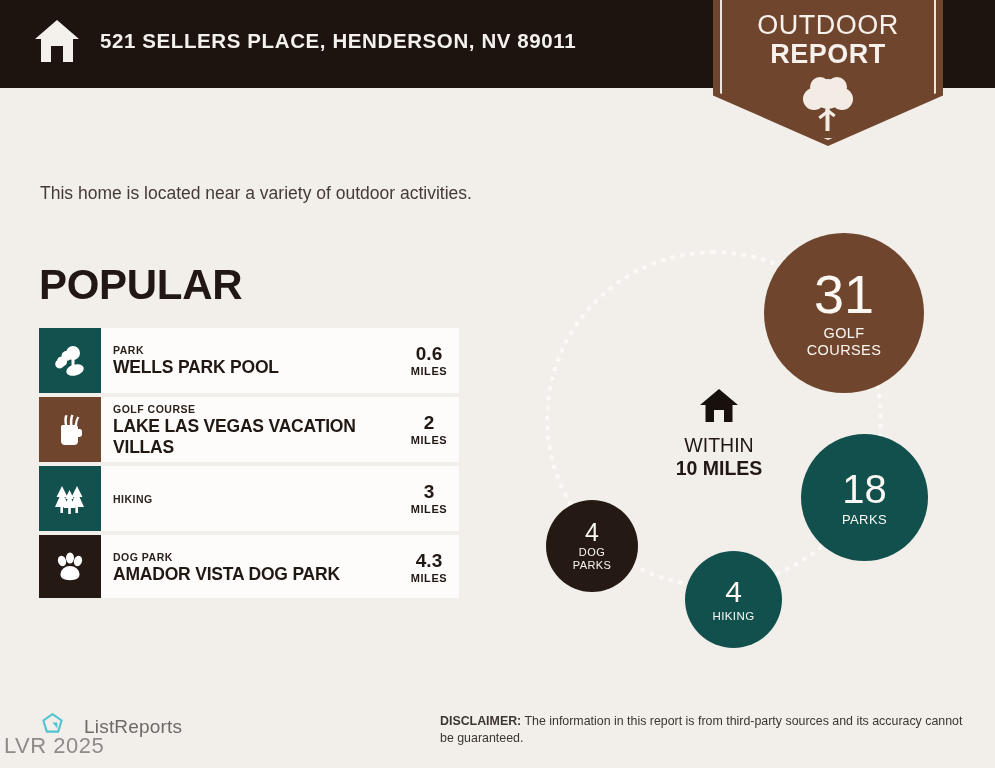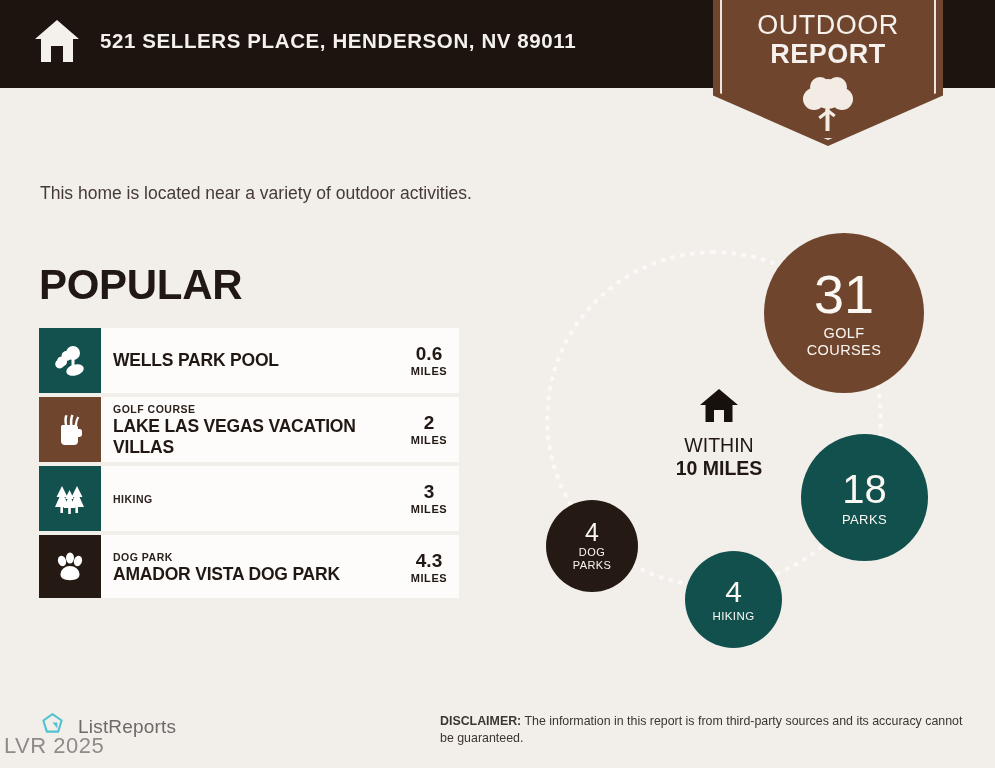--- a/index.html
+++ b/index.html
@@ -141,21 +141,21 @@
     position: absolute; left: 655px; top: 388px; width: 128px;
     text-align: center;
   }
   .center-house { display: block; margin: 0 auto 6px; }
   .center-l1 { font-size: 19.5px; color: #211813; font-weight: 400; line-height: 23px; }
   .center-l2 { font-size: 19.5px; color: #211813; font-weight: bold; line-height: 23px; }
 
   
   .lr-logo {
     position: absolute; left: 40px; top: 712px;
-    display: flex; align-items: center; gap: 13px; text-align: right;
+    display: flex; align-items: center; gap: 19px; text-align: right;
   }
   .lr-text { font-size: 19px; color: #6d6a67; font-weight: 400; letter-spacing: 0.2px; }
   .watermark {
     position: absolute; left: 4px; top: 733px;
     font-size: 22px; color: #8e8b88; font-weight: 400; letter-spacing: 0.5px;
   }
   .disclaimer {
     position: absolute; left: 440px; top: 713px; width: 530px;
     font-size: 12.4px; color: #3d352f; line-height: 17px;
   }
@@ -210,20 +210,21 @@
             <circle cx="20" cy="9" r="7"></circle>
             <circle cx="13.5" cy="12" r="5"></circle>
             <rect x="18.5" y="11" width="3" height="11"></rect>
             <path d="M4 17 a5 5 0 1 1 7 5 l-1 1 a4.5 4.5 0 1 1 -5.5 -7 Z"></path>
             <ellipse cx="22" cy="26" rx="9" ry="5.5" transform="rotate(-16 22 26)"></ellipse>
           </g>
         </svg>
       </div>
       <div class="row-body">
         <div class="row-texts">
+          <div class="row-cat">PARK</div>
           <div class="row-name">WELLS PARK POOL</div>
         </div>
         <div class="row-dist">
           <div class="dist-num">0.6</div>
           <div class="dist-unit">MILES</div>
         </div>
       </div>
     </div>
 
     <div class="list-row">

